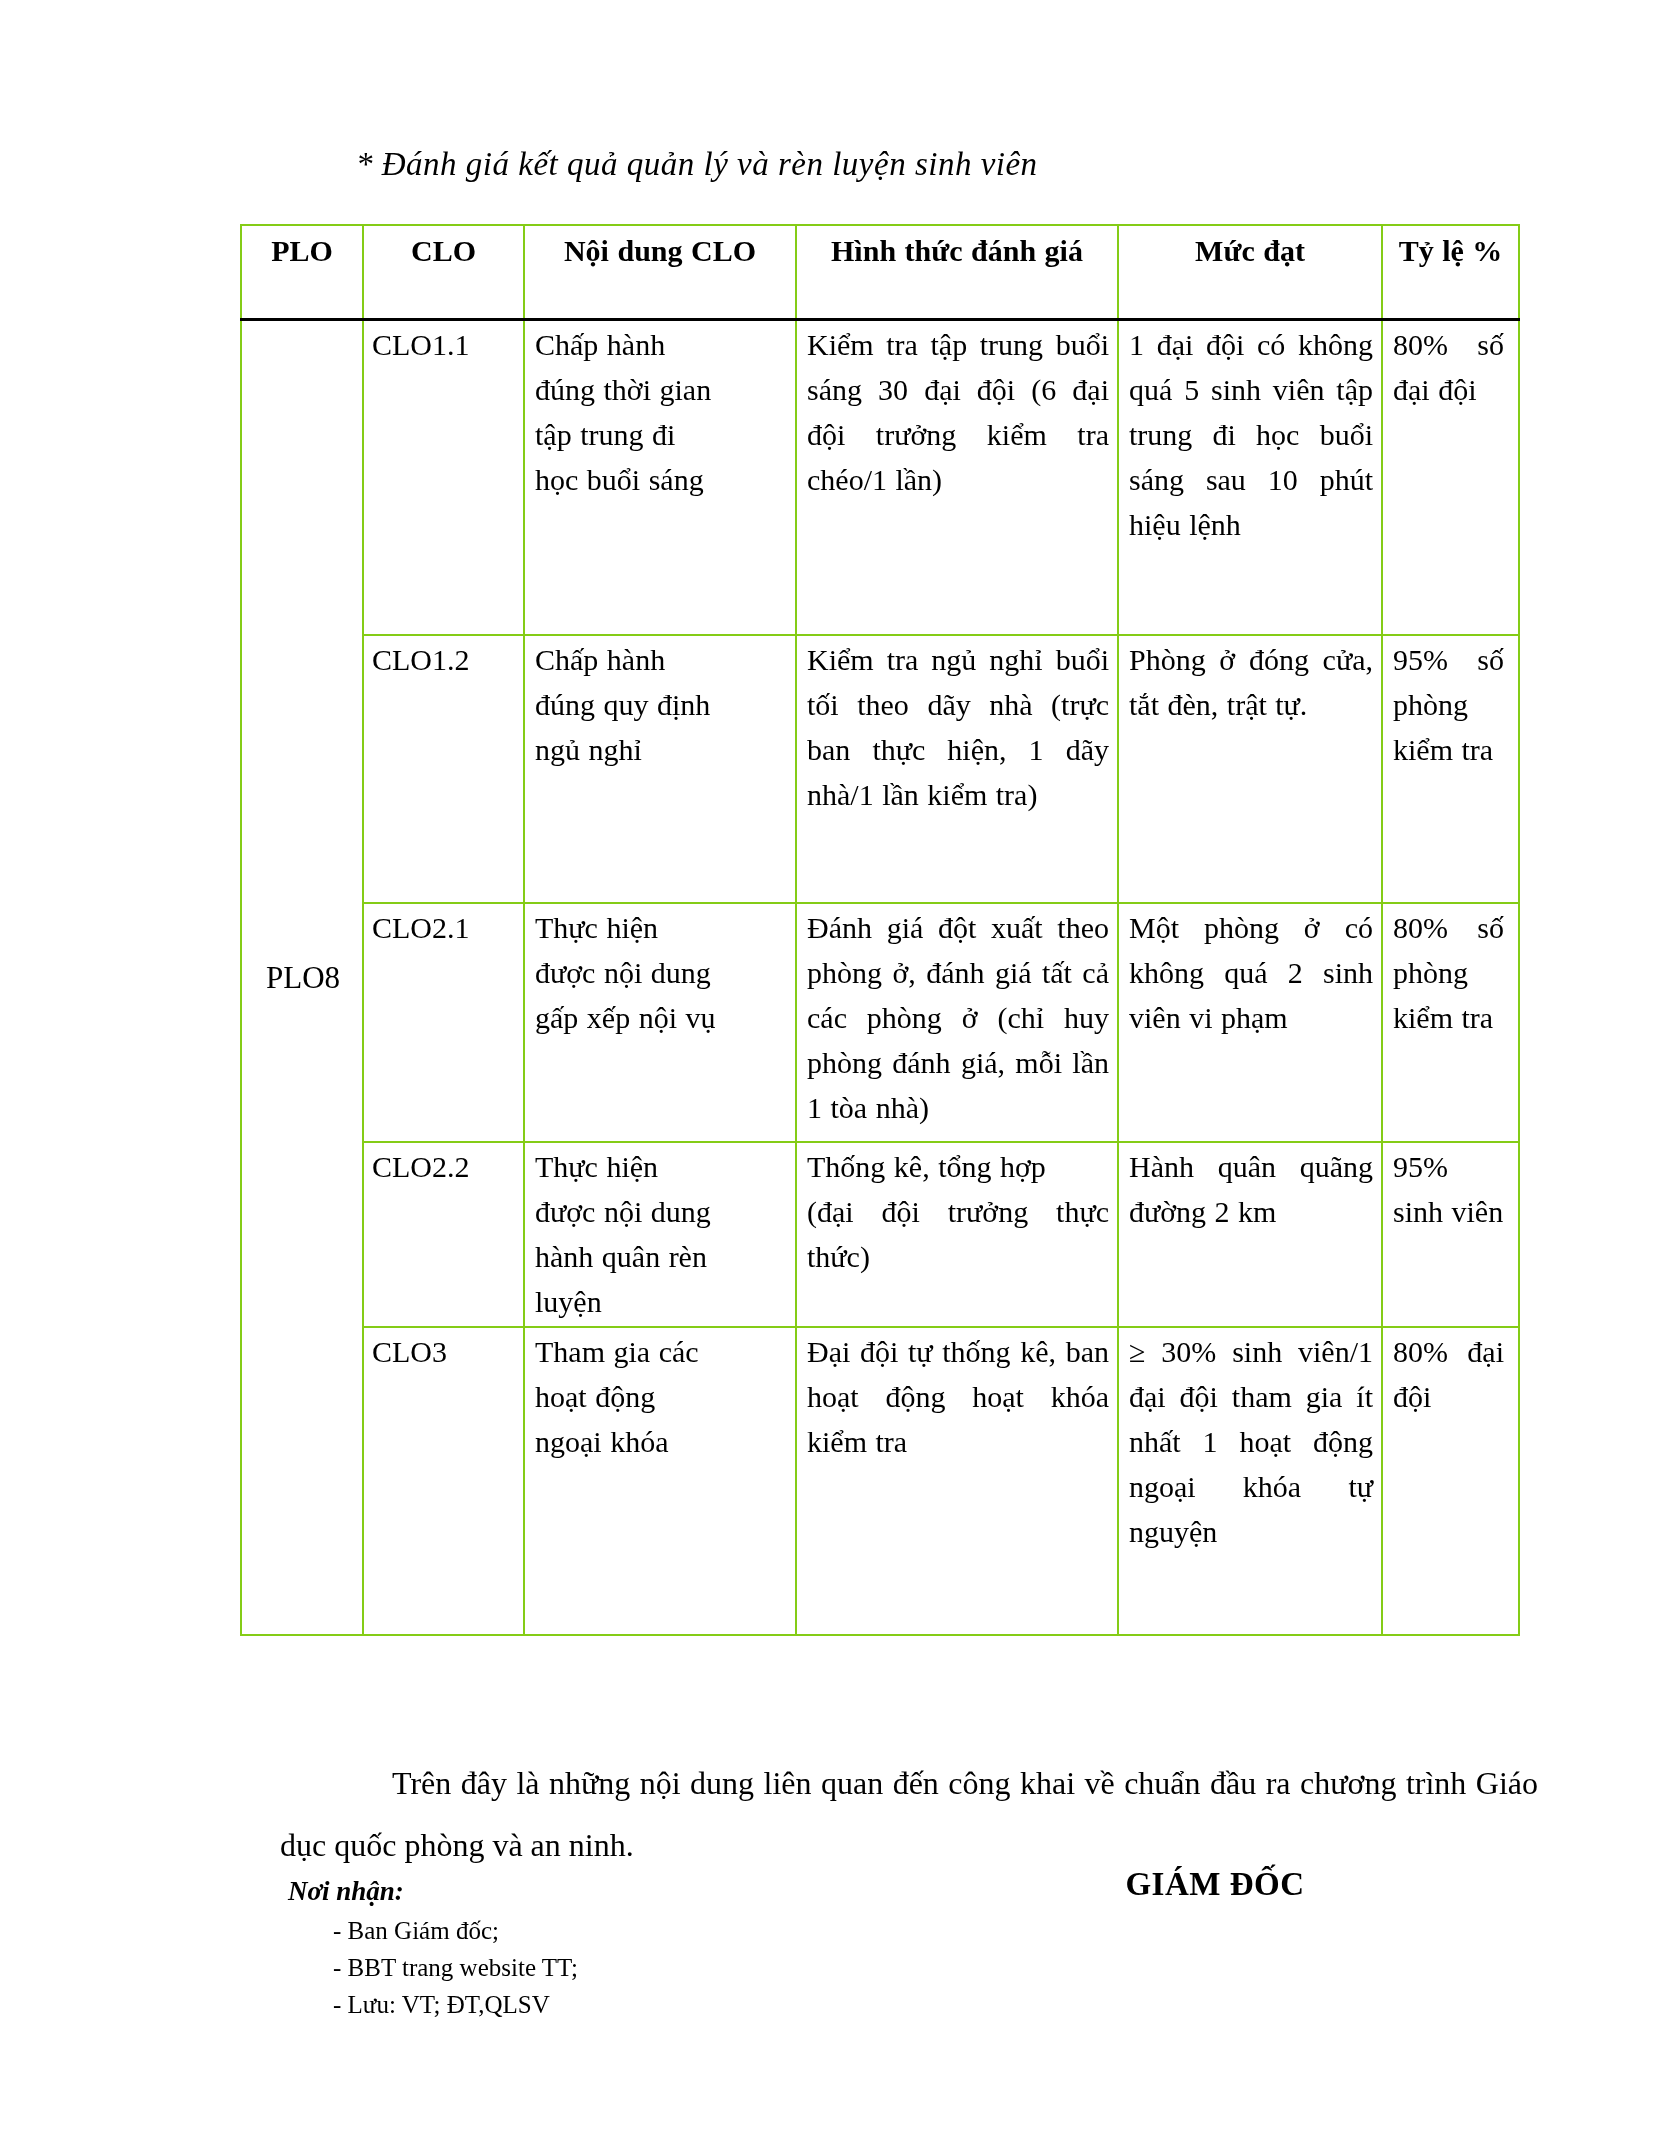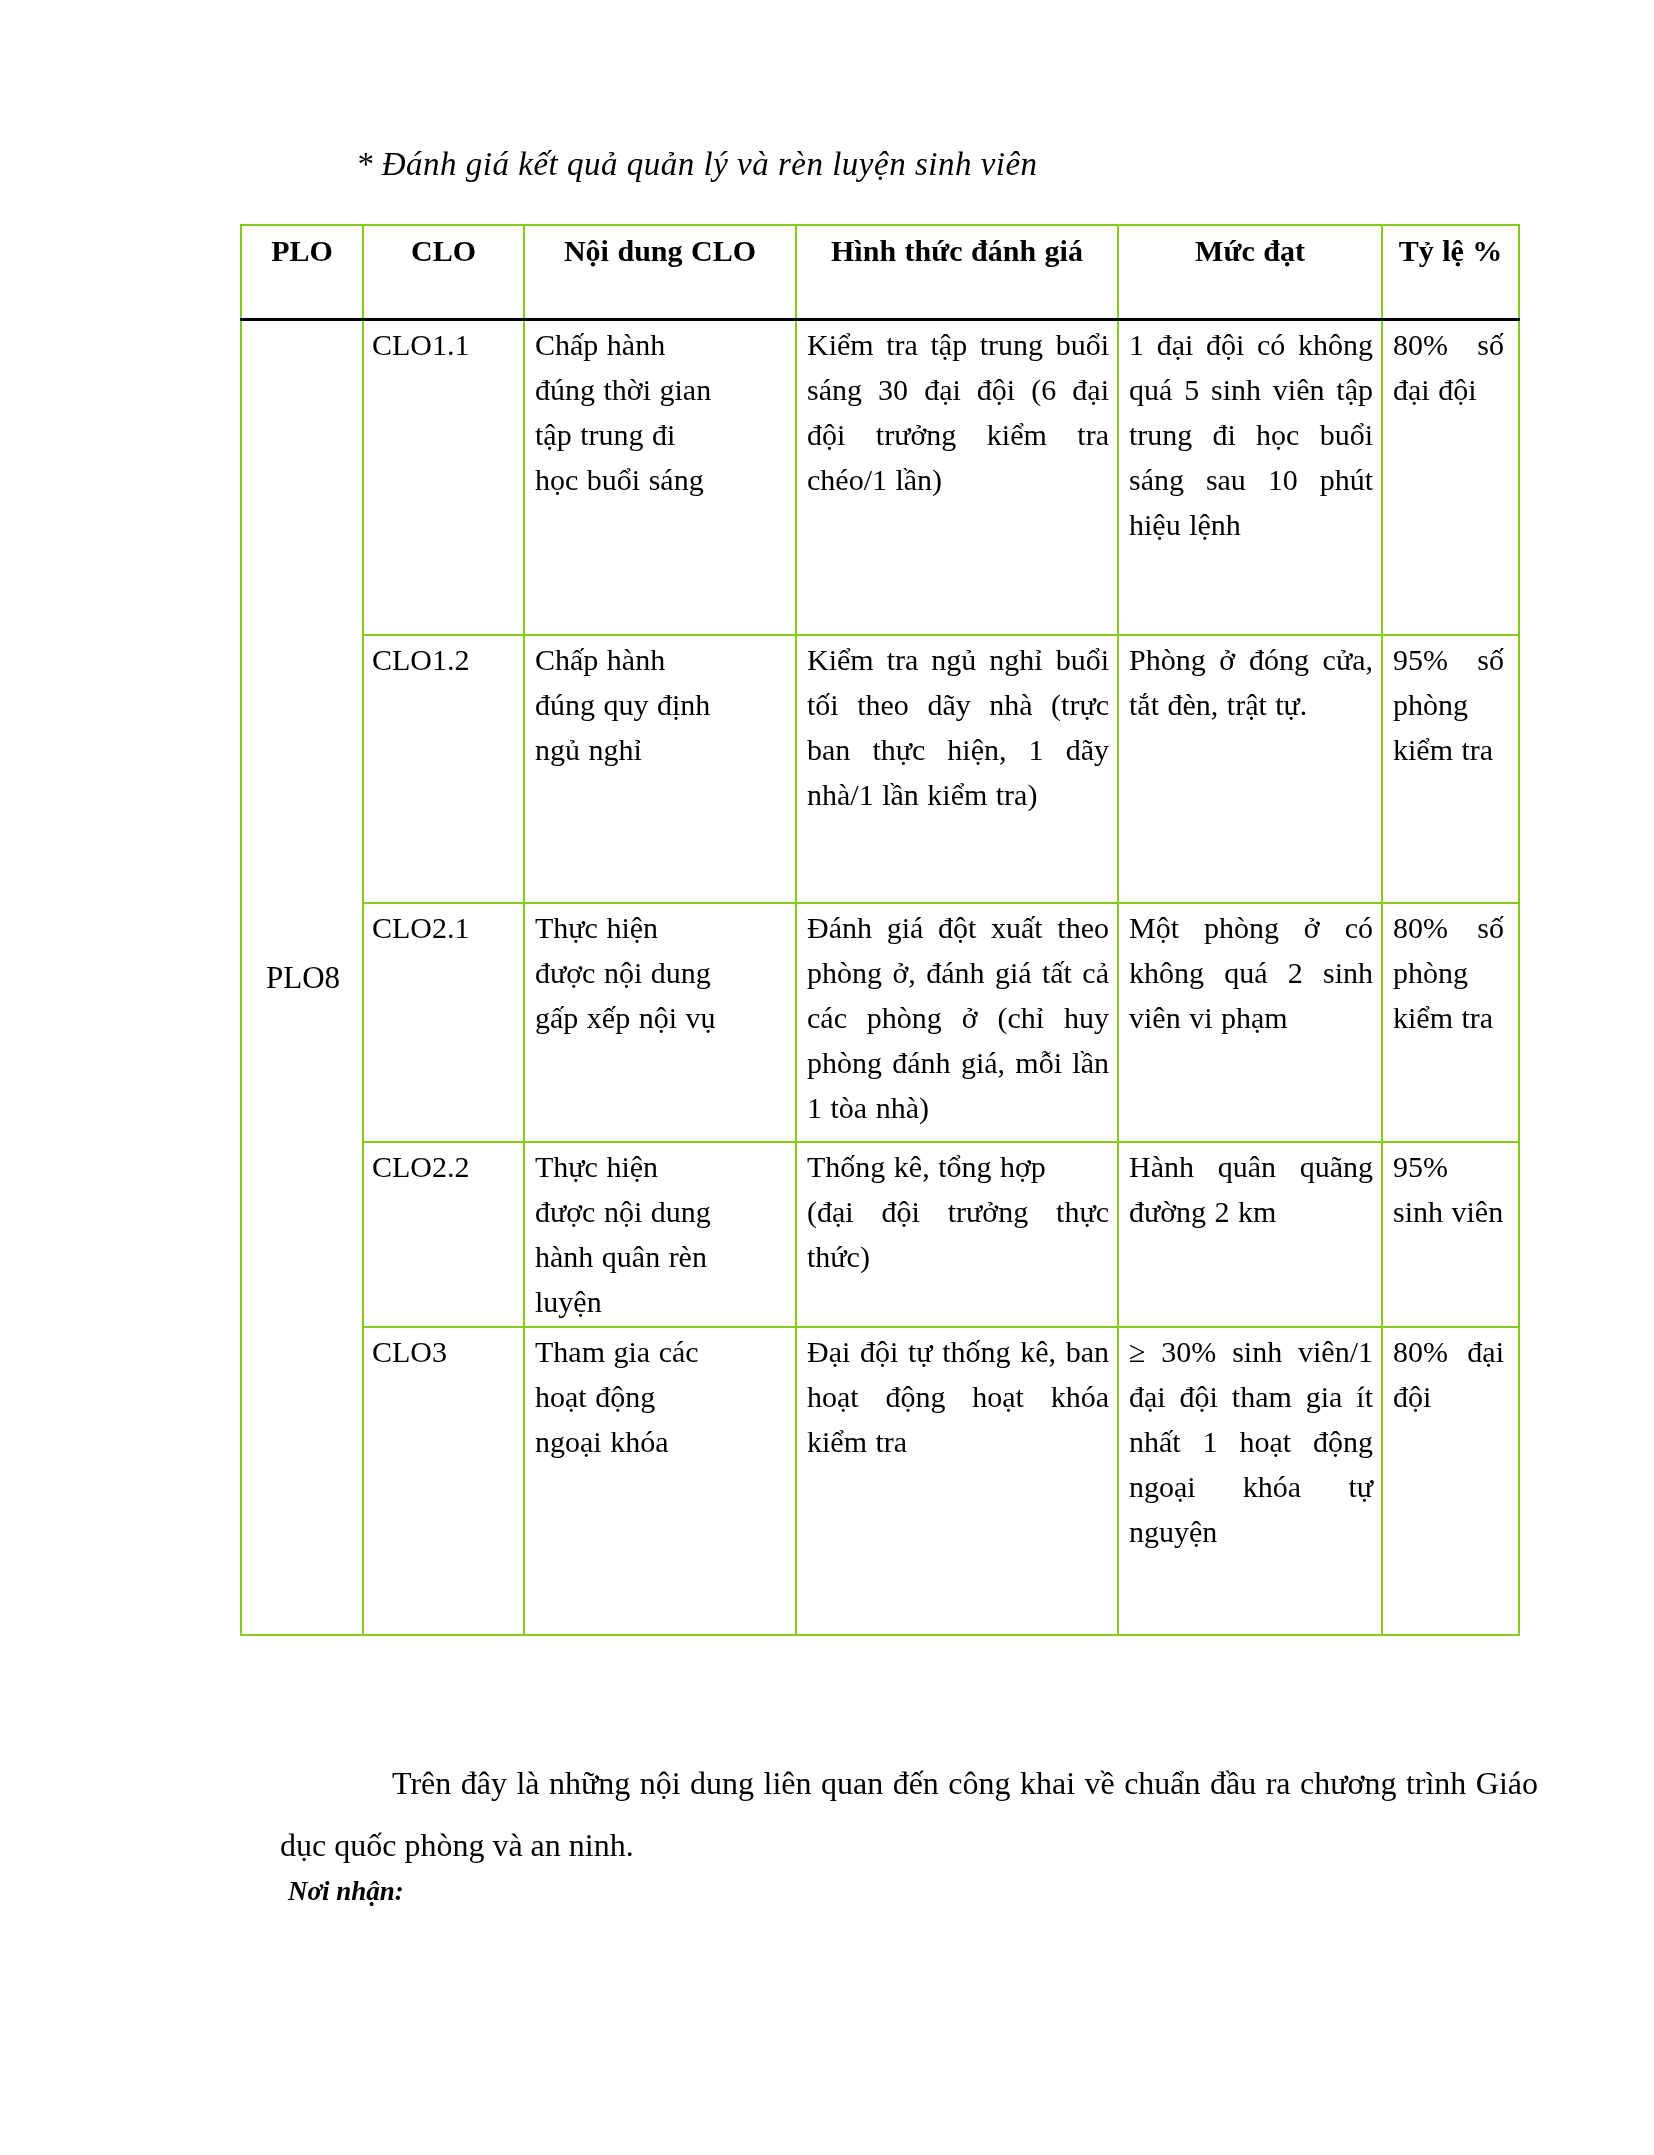--- a/index.html
+++ b/index.html
@@ -139,17 +139,23 @@
         <td class="cell-level">≥ 30% sinh viên/1 đại đội tham gia ít nhất 1 hoạt động ngoại khóa tự nguyện</td>
         <td class="cell-rate">80% đại đội</td>
       </tr>
     </tbody>
   </table>
 
   <div class="closing">Trên đây là những nội dung liên quan đến công khai về chuẩn đầu ra chương trình Giáo dục quốc phòng và an ninh.</div>
 
   <div class="recipients-label">Nơi nhận:</div>
 
+  <div class="recipients">
+    <div>- Ban Giám đốc;</div>
+    <div>- BBT trang website TT;</div>
+    <div>- Lưu: VT; ĐT,QLSV</div>
+  </div>
 
   <div class="sig">
+    <div class="sig-title">GIÁM ĐỐC</div>
   </div>
 
 </div>
 
 </body></html>

